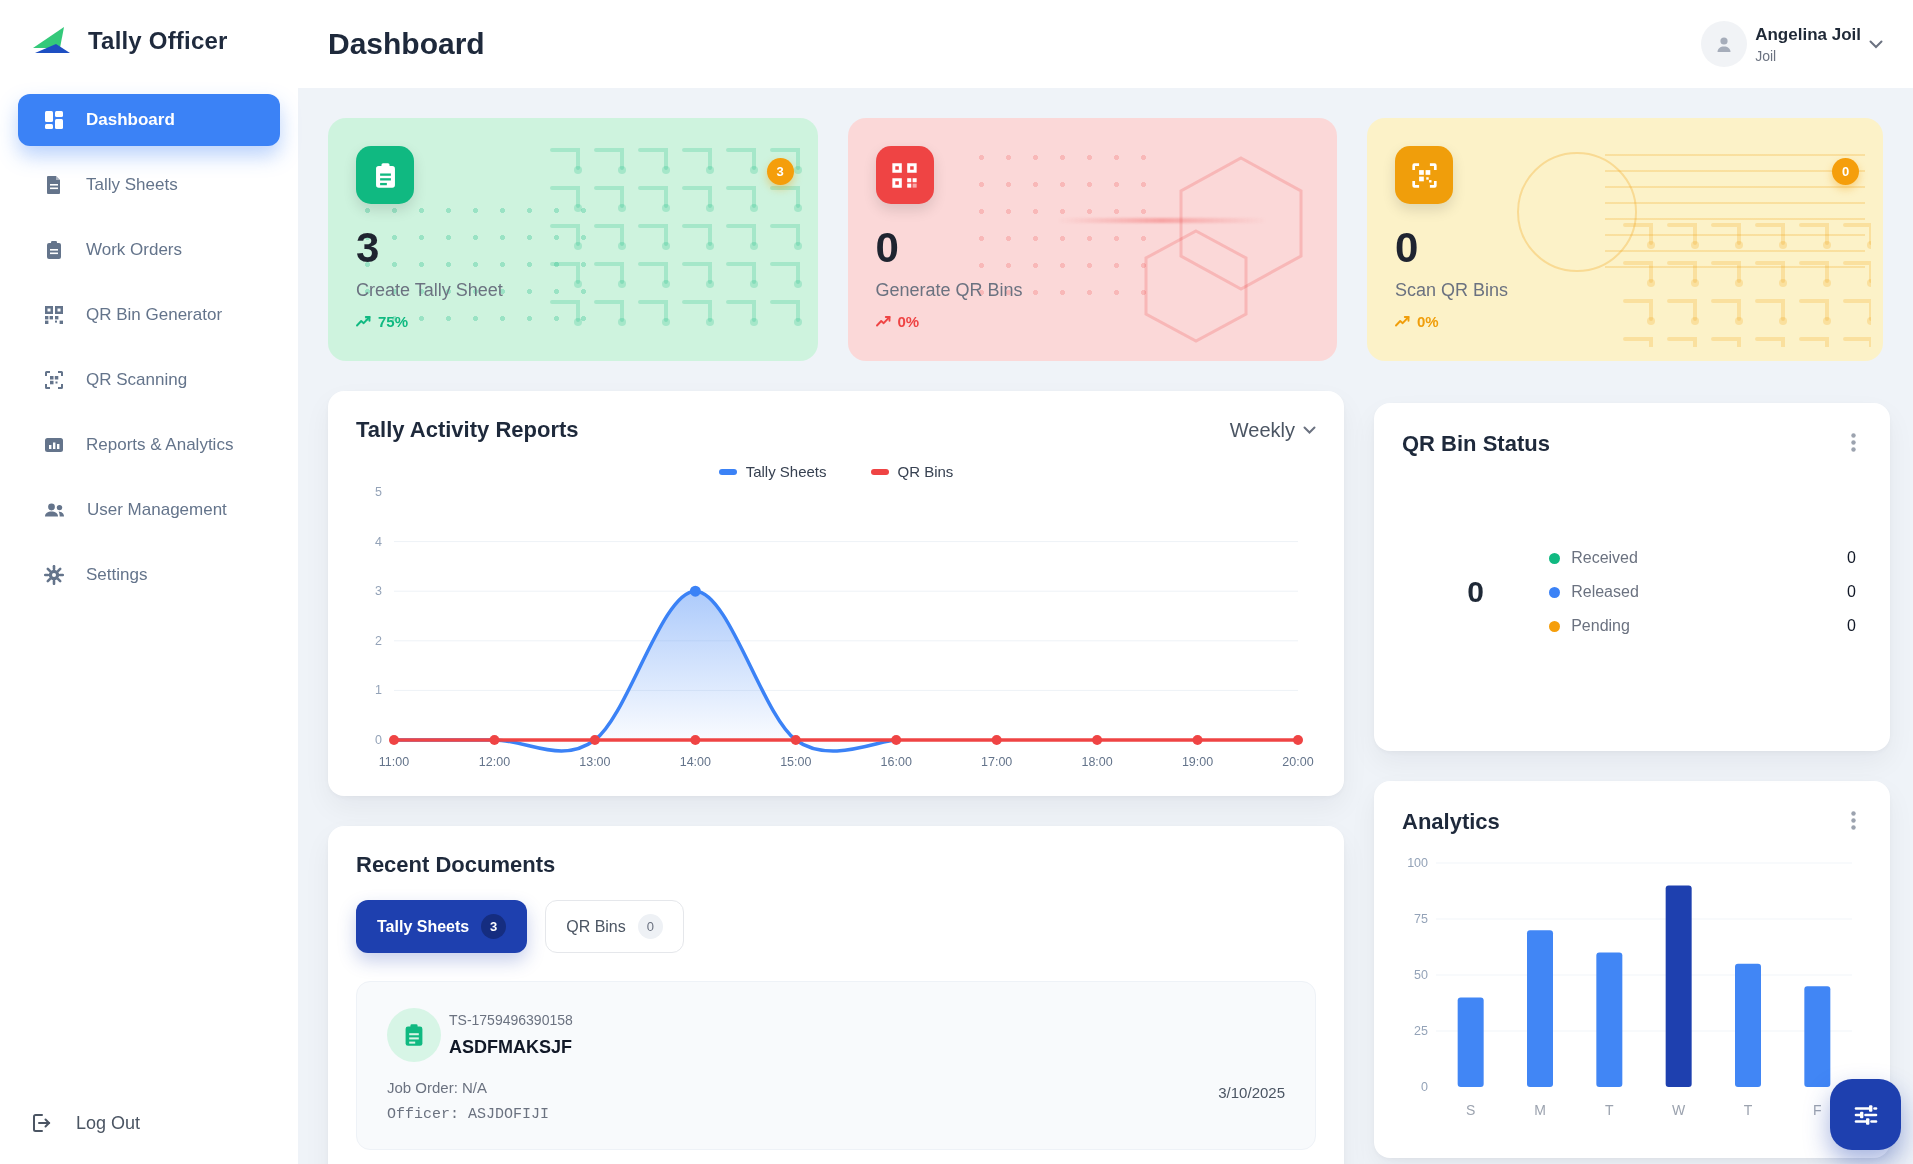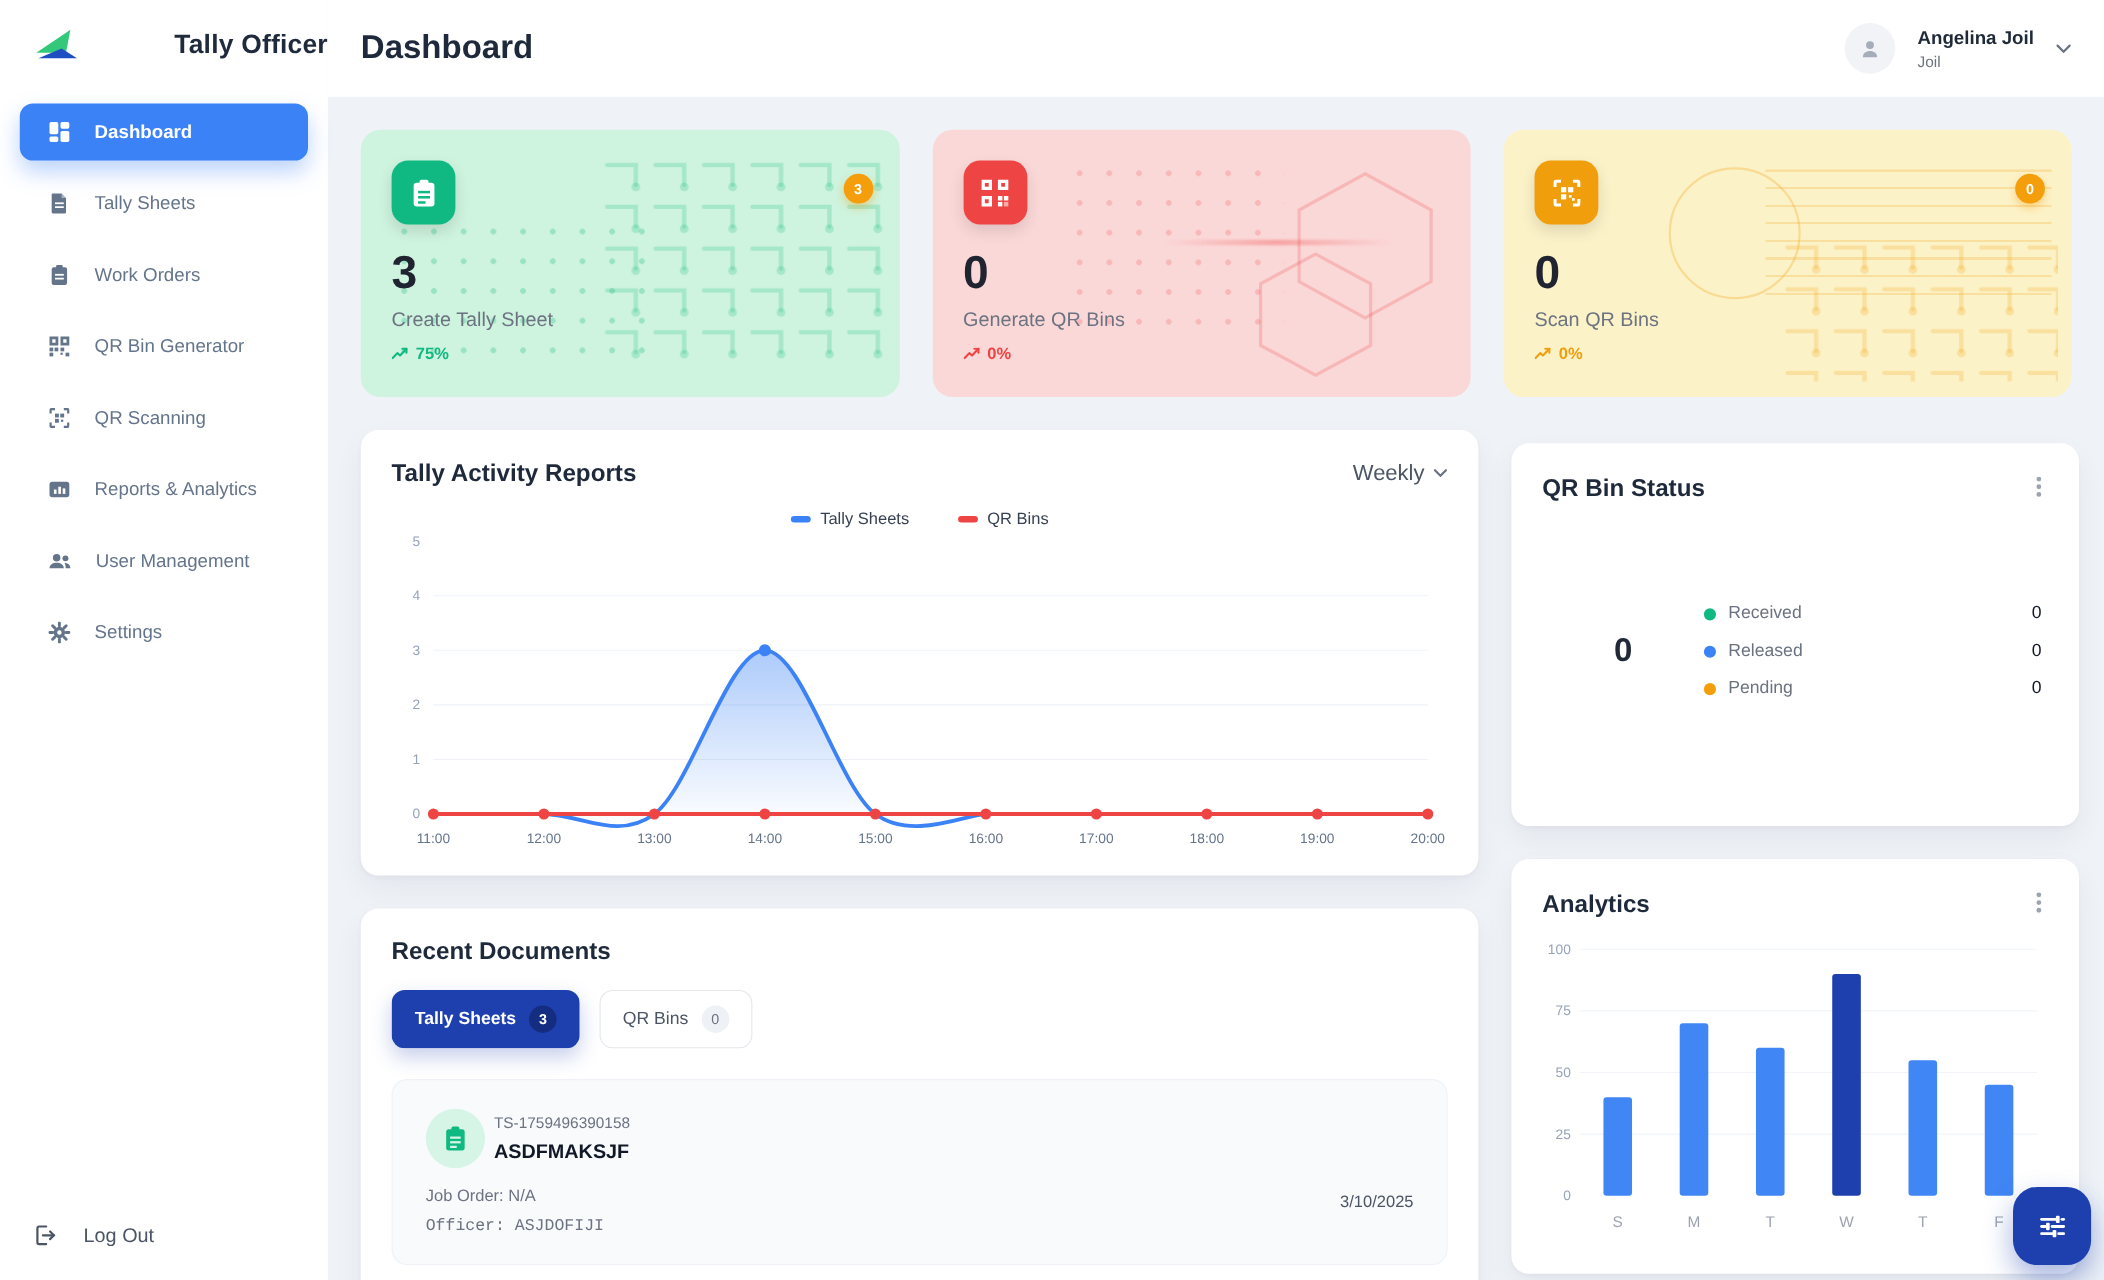--- a/index.html
+++ b/index.html
@@ -5,37 +5,37 @@
   * { box-sizing: border-box; margin: 0; padding: 0; }
   html,body { width:1913px; height:1164px; overflow:hidden; }
   body {
     font-family: "Liberation Sans", sans-serif;
     background:#eff3f8;
     position:relative;
     color:#1e293b;
   }
   
   .sidebar { position:absolute; left:0; top:0; width:298px; height:1164px; background:#fff; z-index:5; }
-  .logo { display:flex; align-items:center; gap:14px; padding:22px 0 0 30px;justify-content:space-between; }
+  .logo { display:flex; align-items:center; gap:14px; padding:22px 0 0 30px; }
   .logo-mark { width:44px; height:38px; }
   .logo-text { font-size:24px; font-weight:700; color:#1f2a3d; letter-spacing:.2px; }
   .nav { margin-top:34px; padding:0 18px; }
   .nav-item { display:flex; align-items:center; gap:22px; height:52px; padding:0 0 0 26px;
               border-radius:12px; color:#64748b; font-size:17px; cursor:pointer; margin-bottom:13px; }
   .nav-item svg { flex:0 0 auto; }
   .nav-item.active { background:#3b82f6; color:#fff; box-shadow:0 10px 20px rgba(59,130,246,.35); font-weight:700; }
   .nav-icon { fill:#64748b; }
   .nav-item.active .nav-icon { fill:#fff; }
   .logout { position:absolute; left:30px; bottom:30px; display:flex; align-items:center; gap:24px;
             color:#4b5563; font-size:18px; cursor:pointer; }
   
   .header { position:absolute; left:298px; top:0; right:0; height:88px; background:#fff; z-index:4;
             display:flex; align-items:center; justify-content:space-between; padding:0 30px; }
   .page-title { font-size:30px; font-weight:700; color:#1e293b; }
-  .user-chip { display:flex; align-items:center; gap:20px; cursor:pointer;justify-content:space-between; }
+  .user-chip { display:flex; align-items:center; gap:8px; cursor:pointer;justify-content:space-between; }
   .avatar { width:46px; height:46px; border-radius:50%; background:#f1f3f6; display:flex; align-items:center; justify-content:center; }
   .user-name { font-size:17px; font-weight:700; color:#1f2937; }
   .user-role { font-size:14px; color:#6b7280; margin-top:3px; }
   
   .main { position:absolute; left:298px; top:88px; right:0; bottom:0; background:#eff3f8; padding:30px; overflow:hidden; }
   .stats-row { display:grid; grid-template-columns:1fr 1fr 516px; gap:30px; }
   .content-row { display:grid; grid-template-columns:1fr 516px; gap:30px; margin-top:30px; align-items:start; }
   
   .stat-card { height:243px; border-radius:18px; position:relative; padding:28px; overflow:hidden; cursor:pointer; }
   .stat-card.green  { background:#cef3de; }

